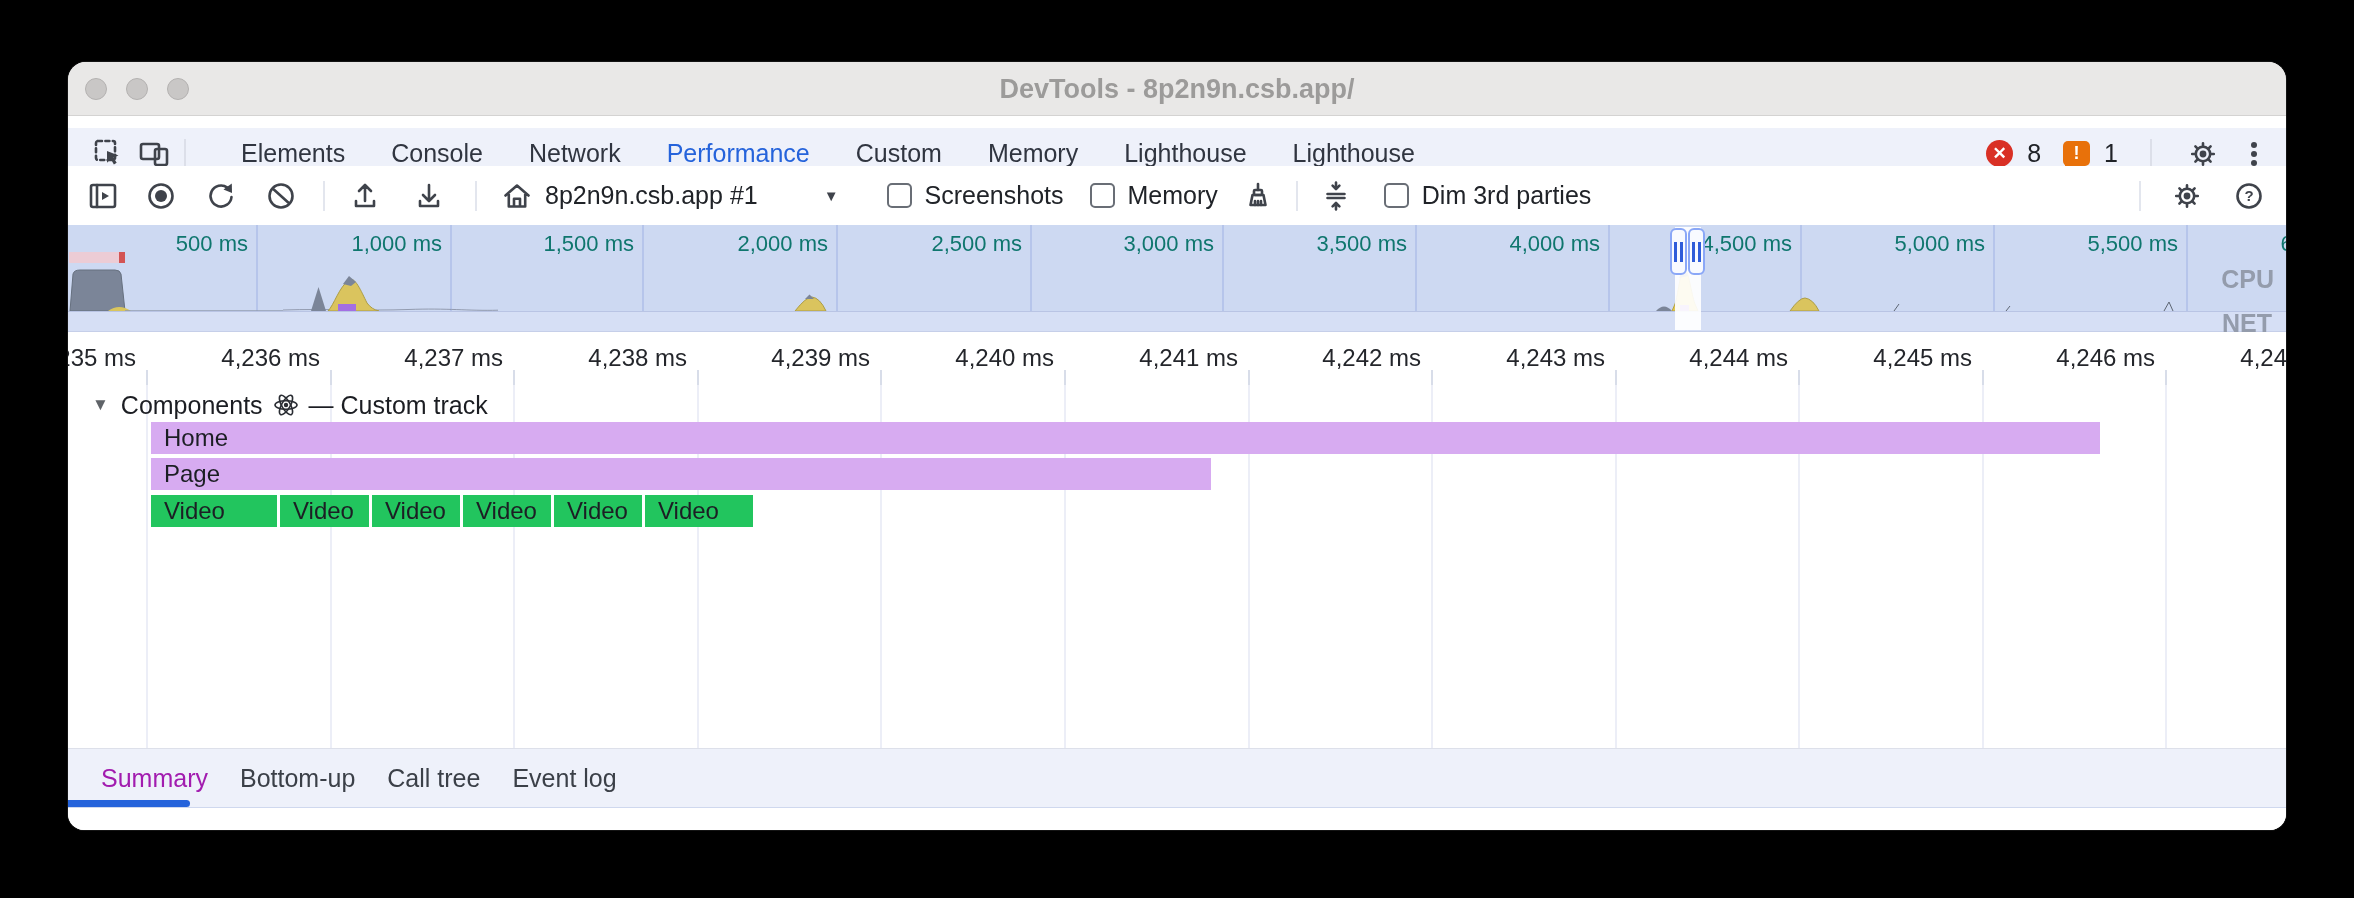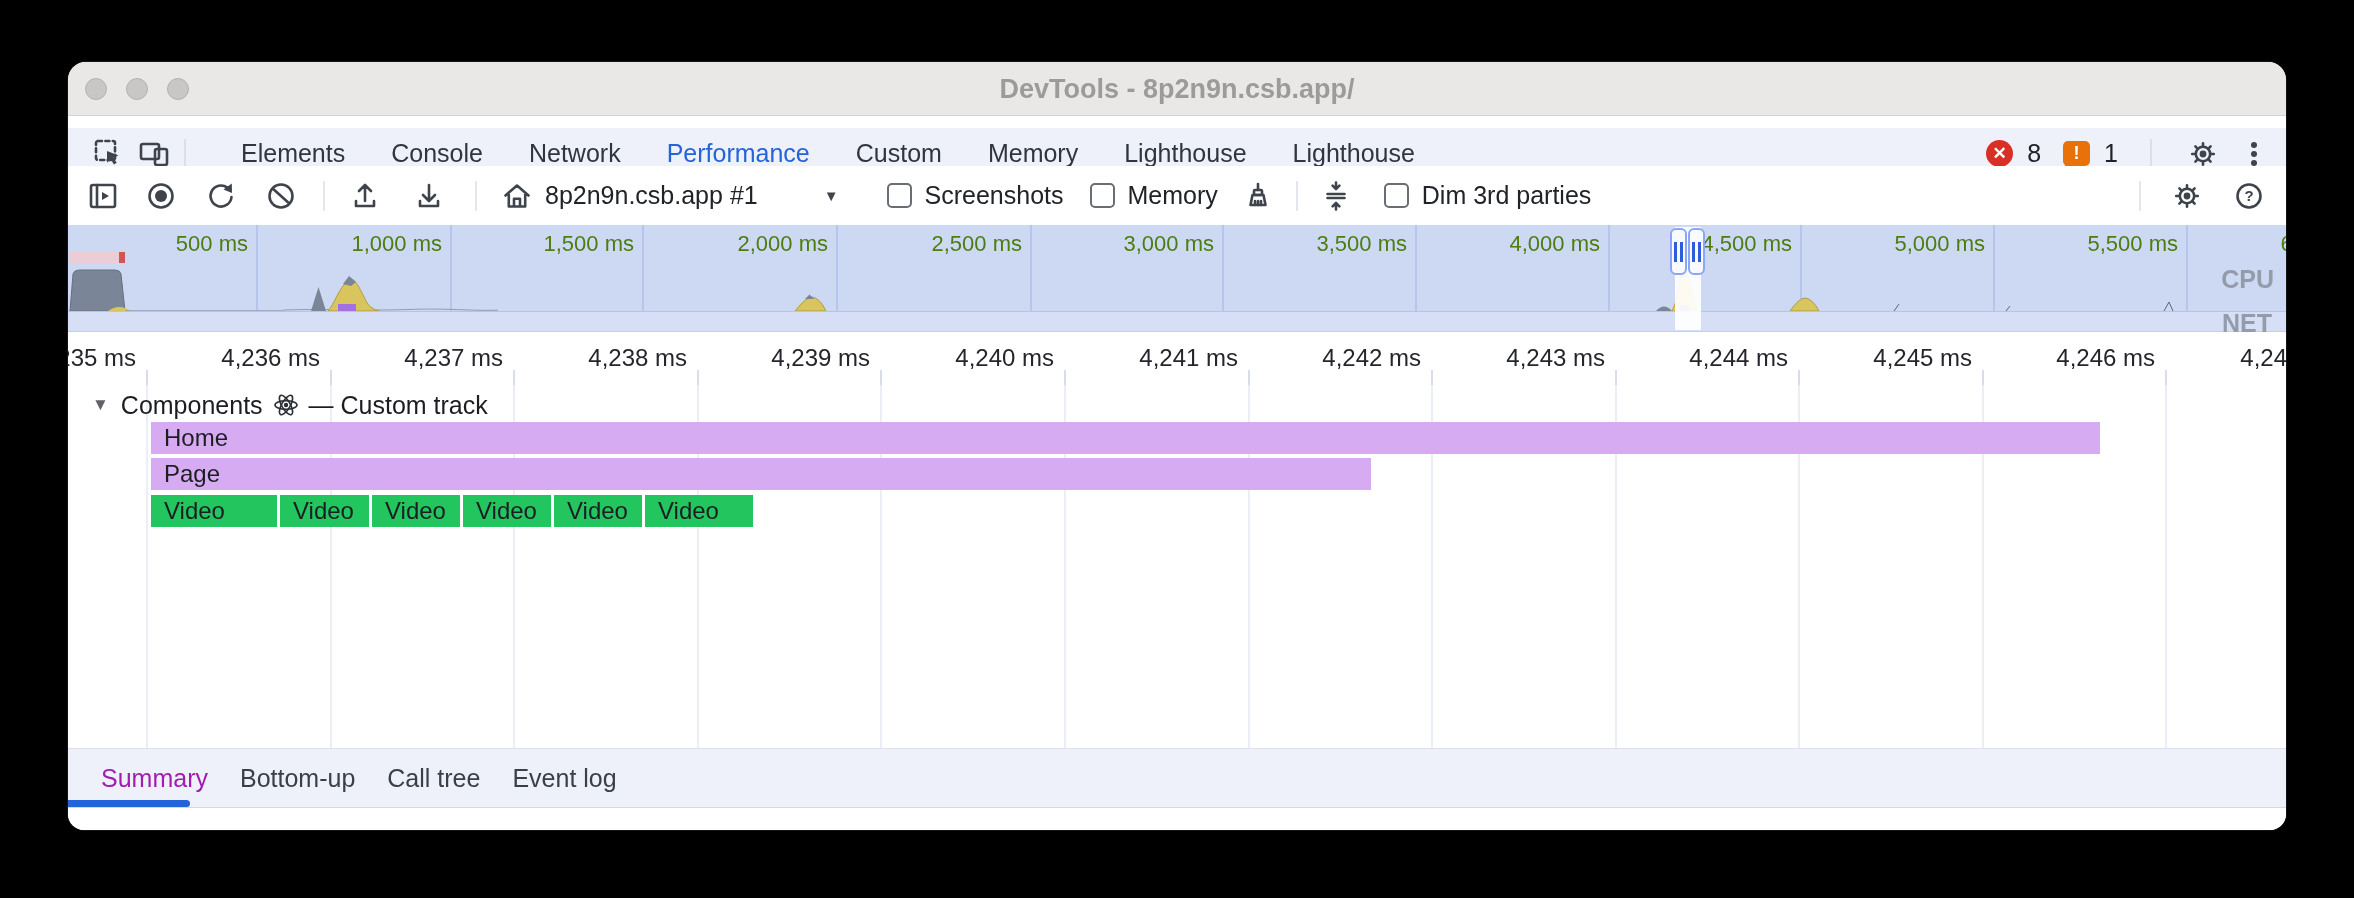--- a/index.html
+++ b/index.html
@@ -43,21 +43,21 @@
   .profile-label{font-size:25px;color:#202328;margin-left:10px;white-space:nowrap;}
   .caret{font-size:15px;color:#3f434b;margin-left:66px;}
   .cb{width:25px;height:25px;border:2.5px solid #696e76;border-radius:5px;background:#fff;
       box-sizing:border-box;flex:none;}
   .cb-label{font-size:25px;color:#202328;margin-left:13px;white-space:nowrap;}
   .toolbar-right{margin-left:auto;display:flex;align-items:center;padding-right:19px;}
 
   
   .overview{position:absolute;left:0;top:163px;width:100%;height:107px;background:#cdd9f2;overflow:hidden;}
   .ov-line{position:absolute;top:0;bottom:0;width:2px;background:#b6c5eb;}
-  .ov-label{position:absolute;top:6px;height:26px;text-align:right;font-size:22px;color:#4d7c0f;white-space:nowrap;}
+  .ov-label{position:absolute;top:6px;height:26px;text-align:right;font-size:22px;color:#0f766e;white-space:nowrap;}
   .net-band{position:absolute;left:0;right:0;top:86px;height:19px;background:#d6dff5;
             border-top:1px solid #b9c4e4;border-bottom:2px solid #c6cfe9;}
   .cpu-tag{position:absolute;right:12px;top:40px;font-size:25px;font-weight:bold;color:#949cac;}
   .net-tag{position:absolute;right:14px;top:84px;font-size:25px;font-weight:bold;color:#949cac;}
   .sel-col{position:absolute;left:1607px;top:2px;width:26px;height:103px;background:rgba(255,255,255,.92);}
   .handle{position:absolute;top:3px;width:17px;height:47px;border-radius:6px;background:#f8faff;
           border:2px solid #8aa7f7;box-sizing:border-box;display:flex;align-items:center;justify-content:center;gap:3px;}
   .handle i{display:block;width:3px;height:20px;background:#2f5cd9;}
   .hl{left:1602px;} .hr{left:1620px;}
 
@@ -355,21 +355,21 @@
             <ellipse cx="13" cy="13" rx="11" ry="4.2" transform="rotate(60 13 13)"></ellipse>
             <ellipse cx="13" cy="13" rx="11" ry="4.2" transform="rotate(120 13 13)"></ellipse>
           </g>
           <circle cx="13" cy="13" r="2.2" fill="#2a2d33"></circle>
         </svg>
       </span>
       <span>— Custom track</span>
     </div>
     <div id="trackbars">
         <div class="bar" style="left: 83px; top: 37px; width: 1949px; height: 32px; line-height: 32px;">Home</div>
-        <div class="bar" style="left: 83px; top: 73px; width: 1220px; height: 32px; line-height: 32px;">Page</div>
+        <div class="bar" style="left: 83px; top: 73px; width: 1060px; height: 32px; line-height: 32px;">Page</div>
         <div class="bar light" style="left: 83px; top: 110px; width: 126px; height: 32px; line-height: 32px;">Video</div>
         <div class="bar light" style="left: 212px; top: 110px; width: 89px; height: 32px; line-height: 32px;">Video</div>
         <div class="bar light" style="left: 304px; top: 110px; width: 88px; height: 32px; line-height: 32px;">Video</div>
         <div class="bar light" style="left: 395px; top: 110px; width: 88px; height: 32px; line-height: 32px;">Video</div>
         <div class="bar light" style="left: 486px; top: 110px; width: 88px; height: 32px; line-height: 32px;">Video</div>
         <div class="bar light" style="left: 577px; top: 110px; width: 108px; height: 32px; line-height: 32px;">Video</div>
       </div>
   </div>
 
   <div class="bottombar">

